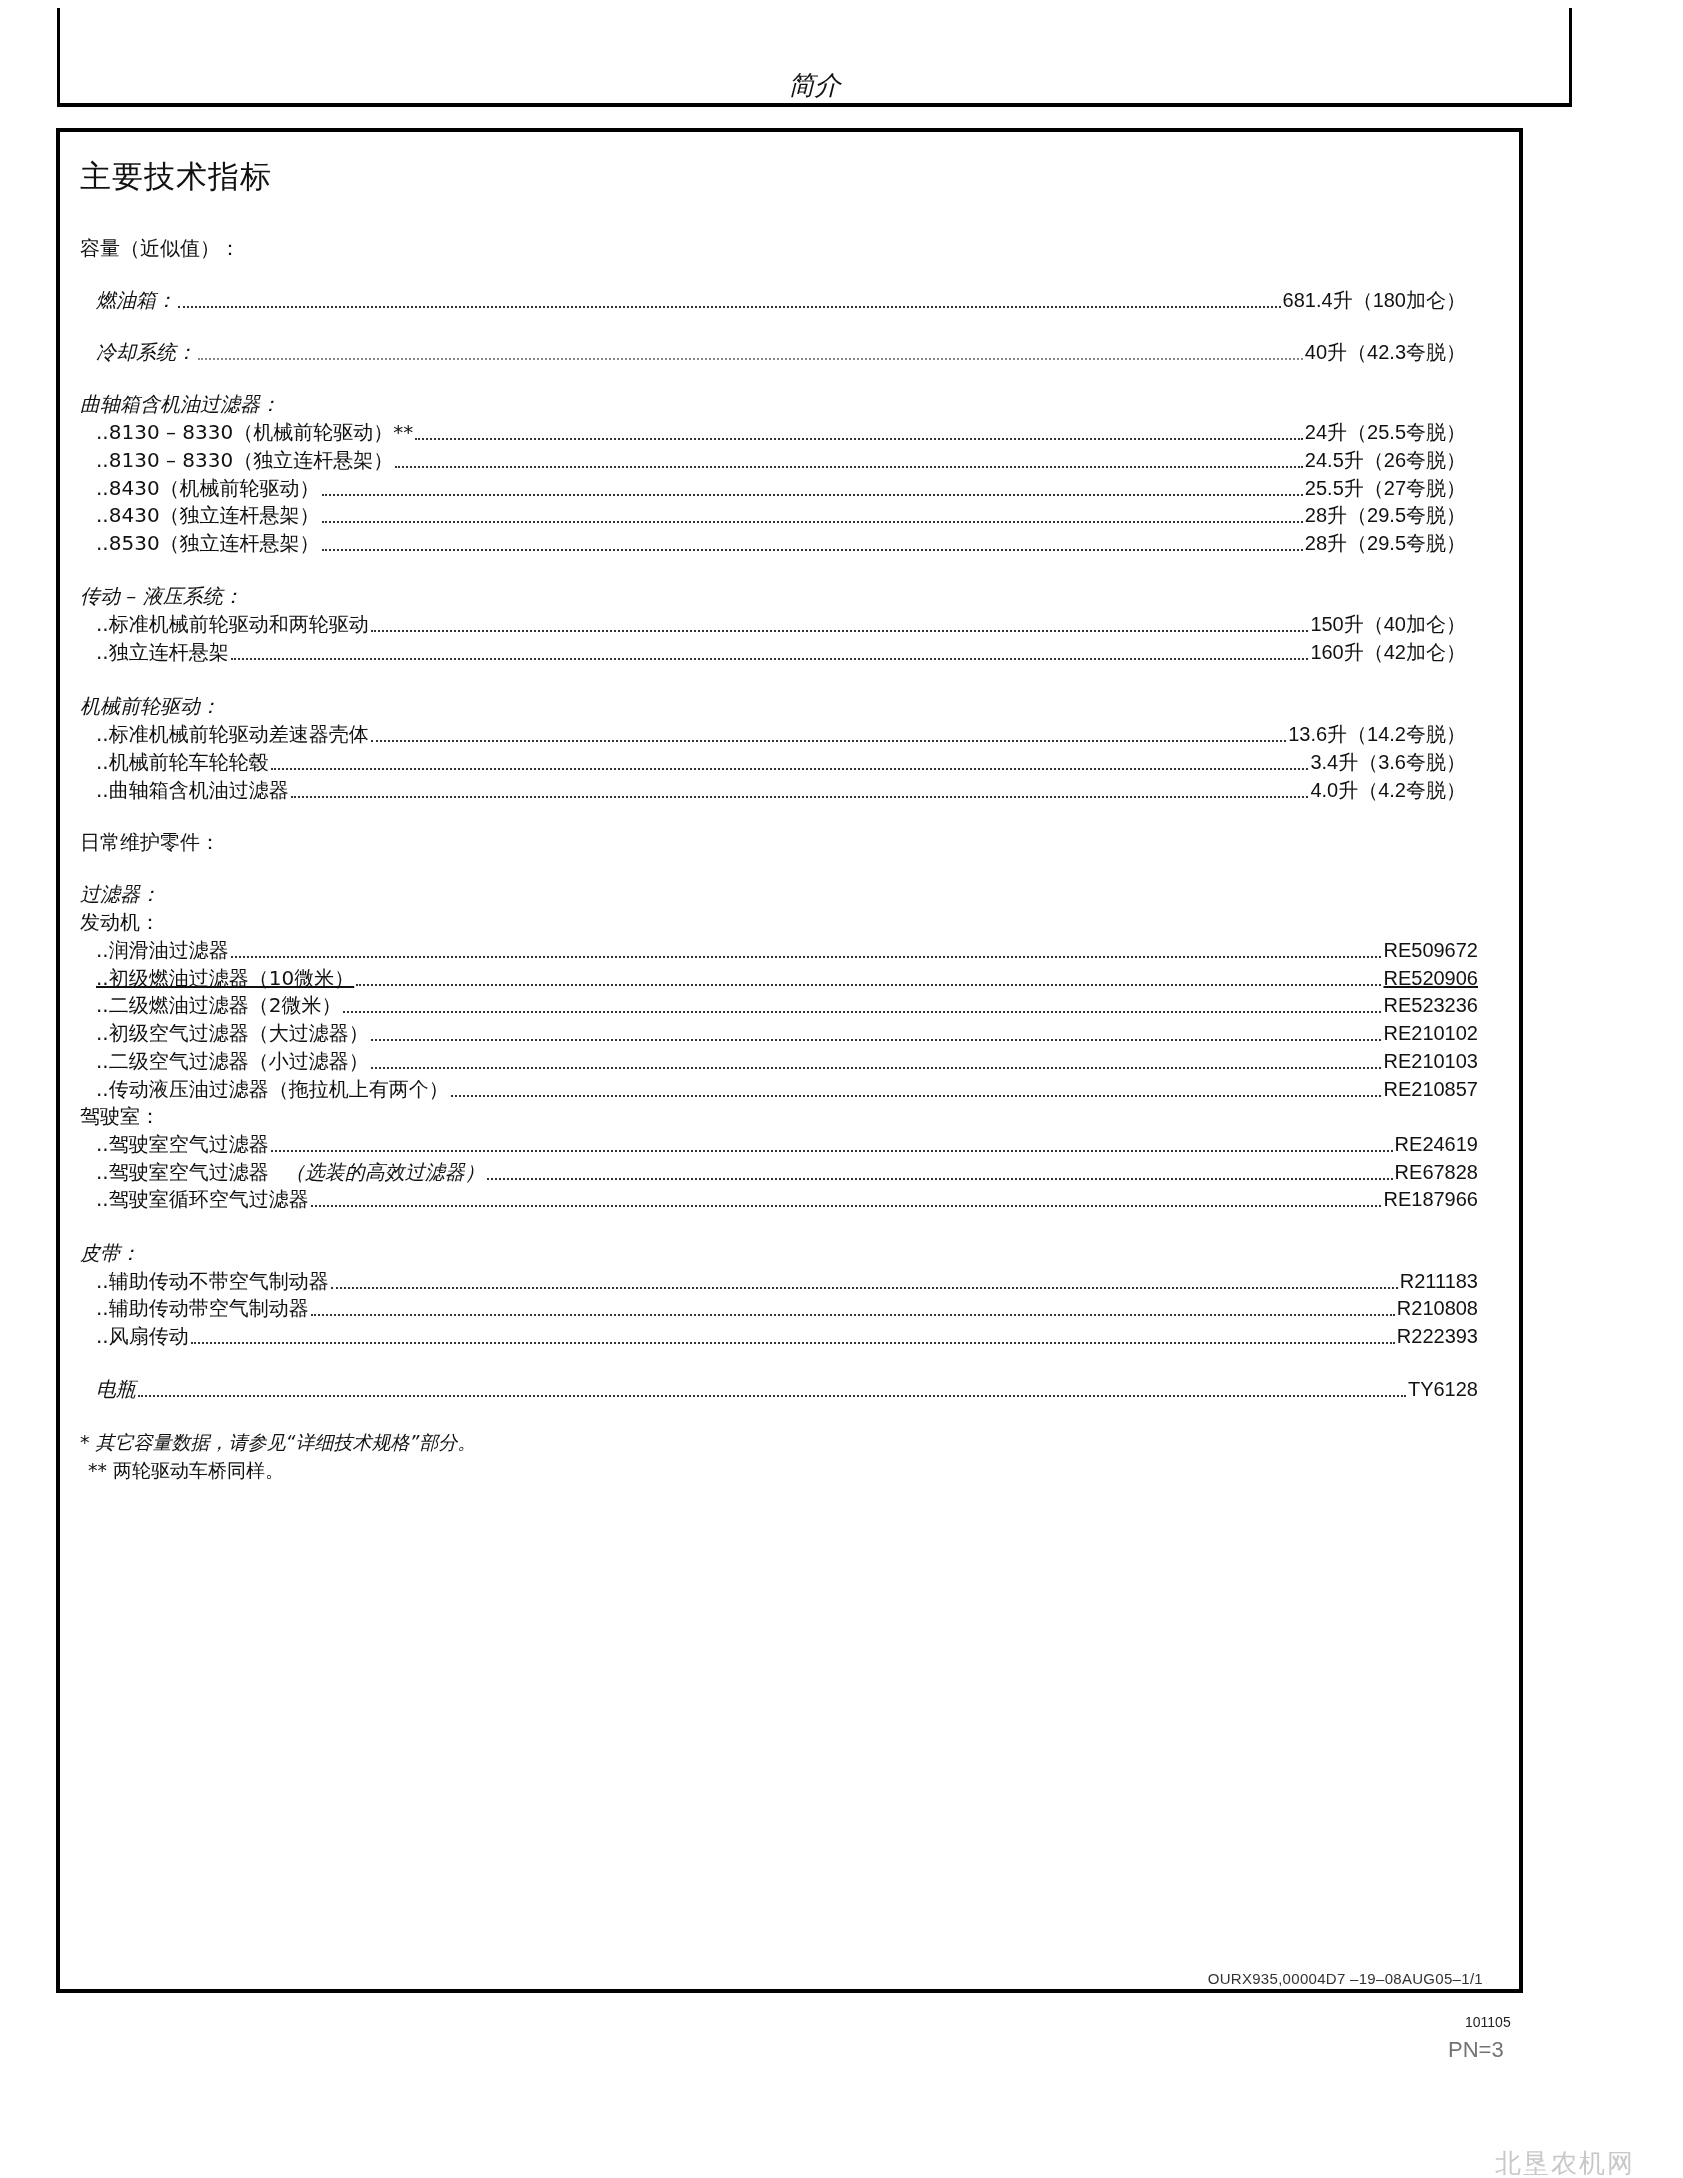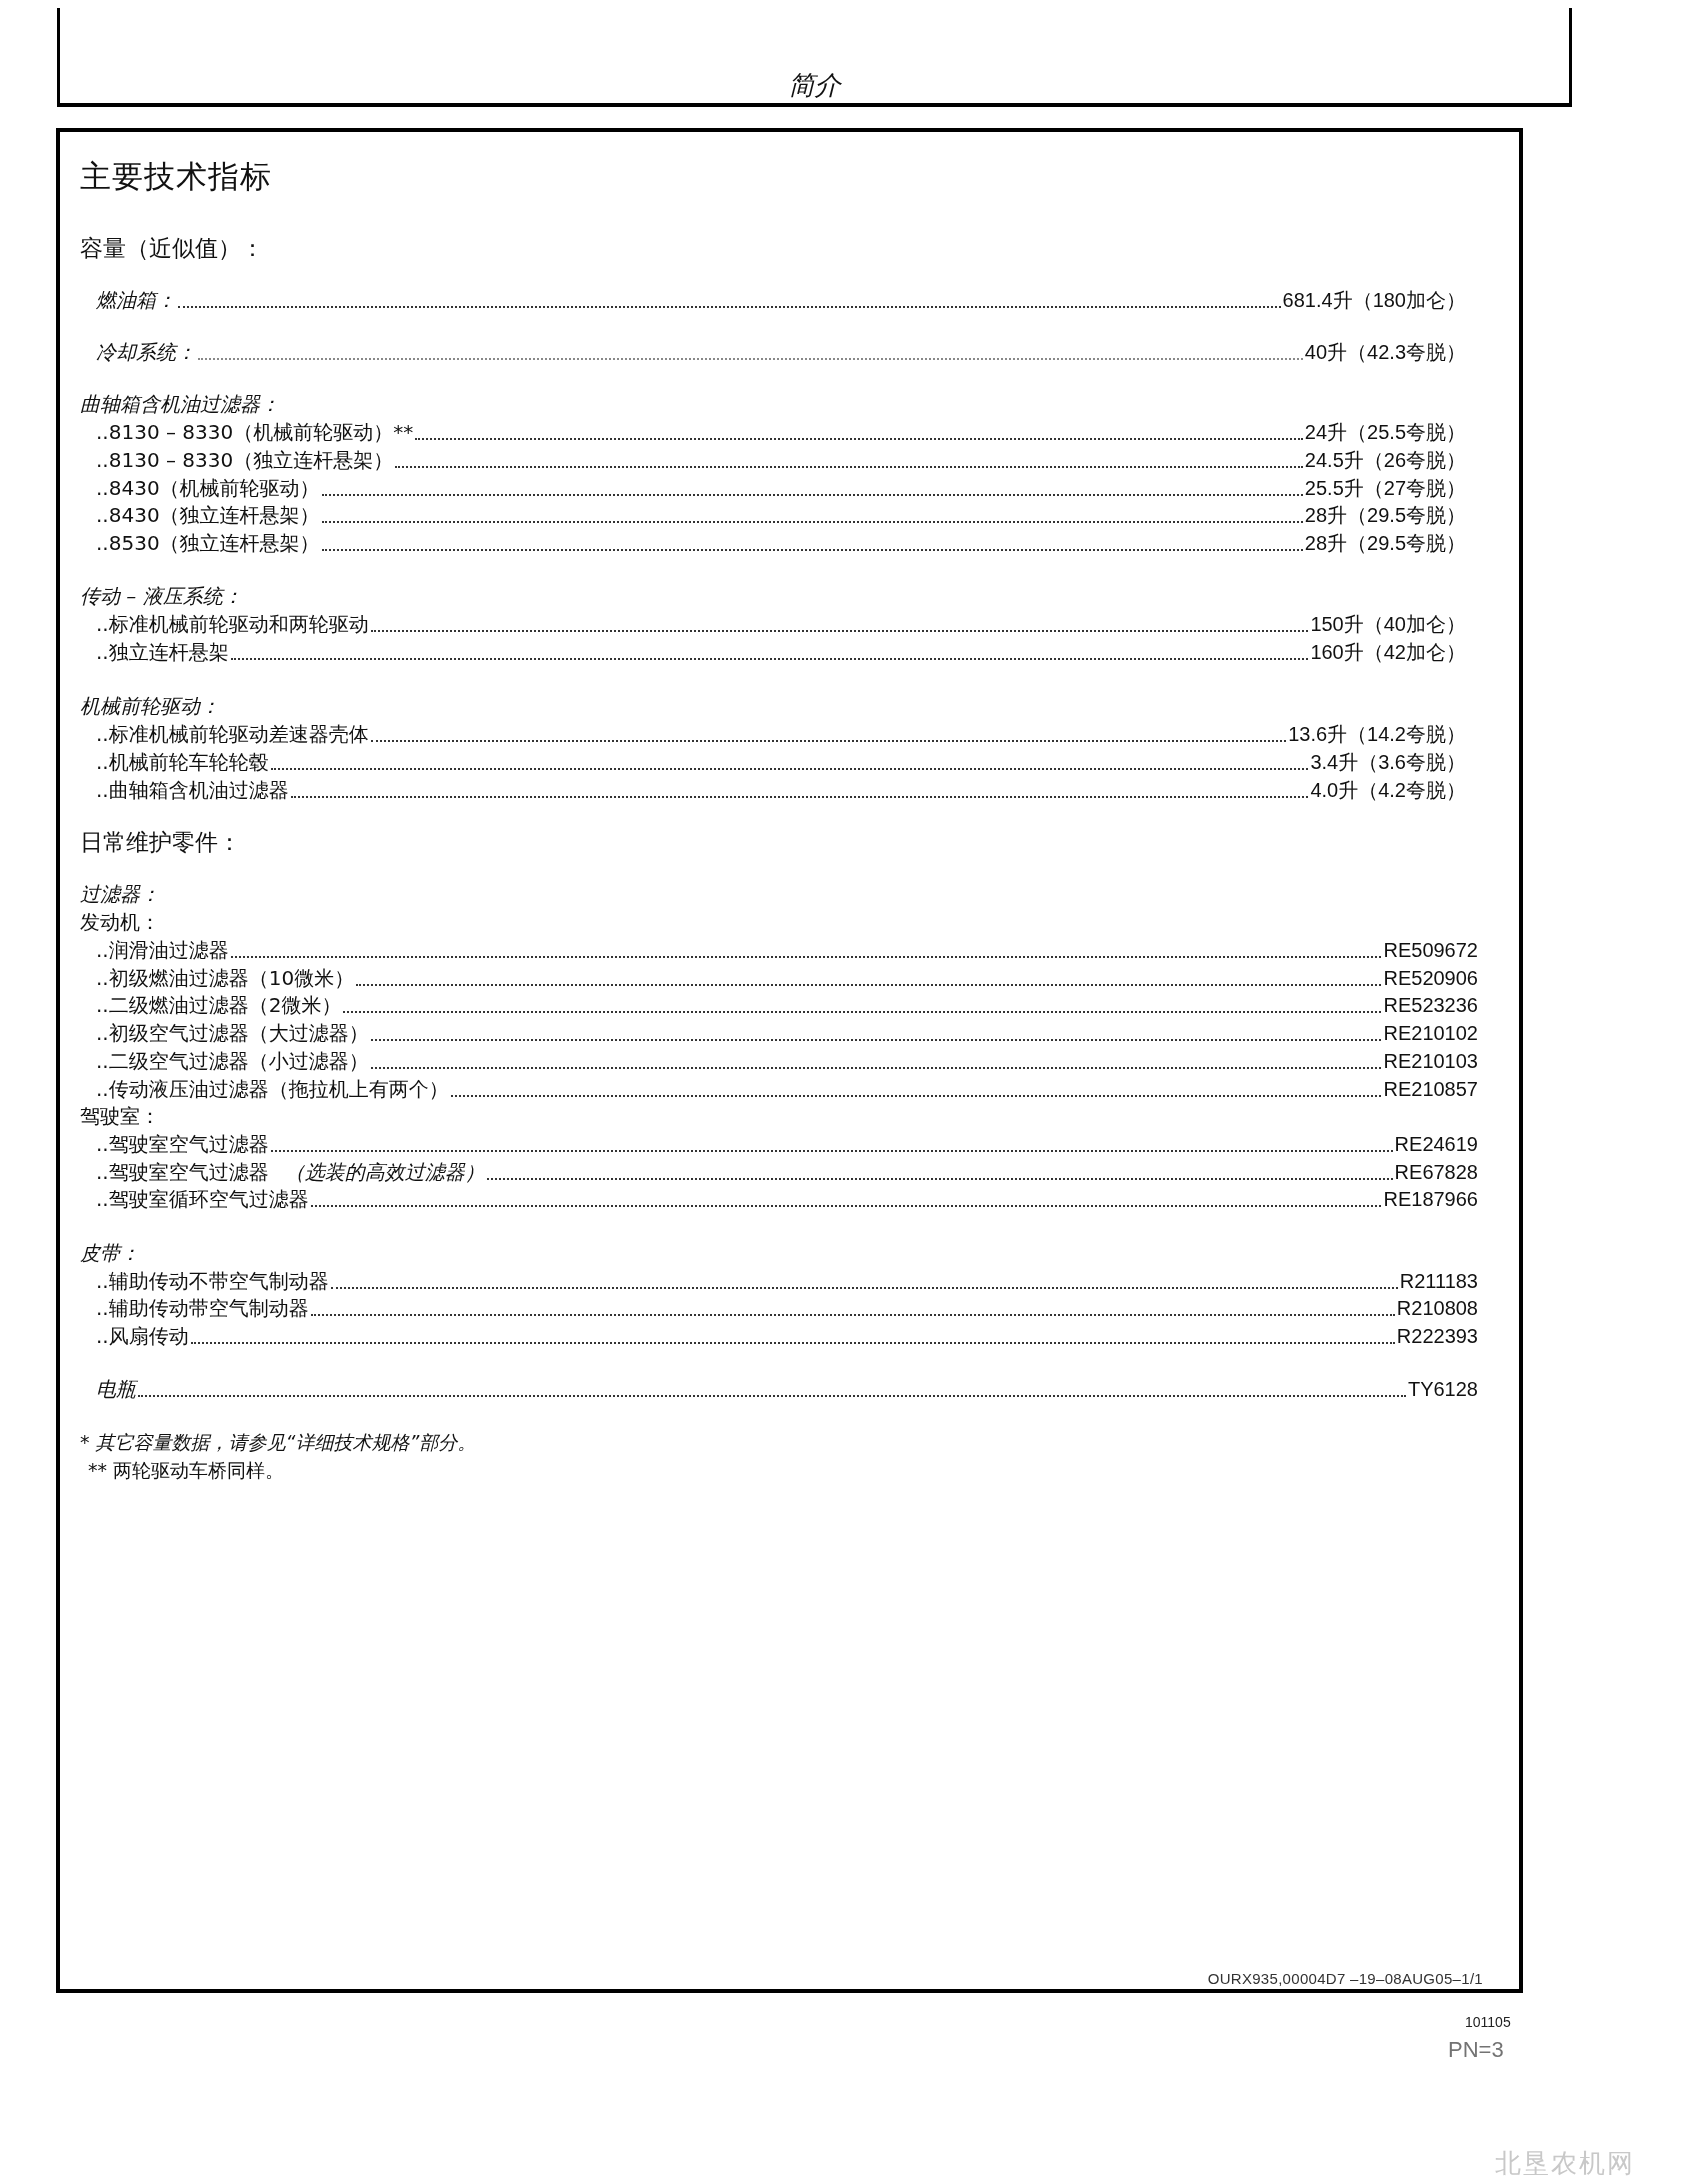--- a/index.html
+++ b/index.html
@@ -34,21 +34,21 @@
   .line.cap { width: 1386px; }
   .line.part { width: 1398px; }
   .it { font-style: italic; }
   .lbl { flex: 0 0 auto; margin-left: 16px; }
   .dots {
     flex: 1 1 auto; overflow: hidden; margin: 0 2px;
     border-bottom: 2px dotted #333; height: 0; align-self: center; position: relative; top: 7px;
   }
   .dots.sparse { border-bottom: 2px dotted #888; }
   .val { flex: 0 0 auto; font-family: "Liberation Sans", sans-serif; }
-  .plain { font-size: 23px; }
+  .plain { font-size: 20px; }
   .foot-ref {
     position: absolute; right: 36px; bottom: 0px; font-size: 15px; line-height: 20px;
     color: #333; font-family: "Liberation Sans", sans-serif; letter-spacing: 0.3px;
   }
   .date-code {
     position: absolute; left: 1465px; top: 2014px; font-size: 14px;
     font-family: "Liberation Sans", sans-serif; color: #222;
   }
   .pn {
     position: absolute; left: 1448px; top: 2037px; font-size: 22px;
@@ -143,21 +143,21 @@
 
     <div class="line plain" style="top:696px;">日常维护零件：</div>
 
     <div class="line it" style="top:748px;">过滤器：</div>
     <div class="line" style="top:776px;">发动机：</div>
     <div class="line part" style="top:804px;">
       <span class="lbl">..润滑油过滤器</span>
       <span class="dots"></span>
       <span class="val">RE509672</span>
     </div>
-    <div class="line part" style="top:832px;">
+    <div class="line part" style="top:832px;text-decoration:underline;">
       <span class="lbl">..初级燃油过滤器（10微米）</span>
       <span class="dots"></span>
       <span class="val">RE520906</span>
     </div>
     <div class="line part" style="top:859px;">
       <span class="lbl">..二级燃油过滤器（2微米）</span>
       <span class="dots"></span>
       <span class="val">RE523236</span>
     </div>
     <div class="line part" style="top:887px;">

